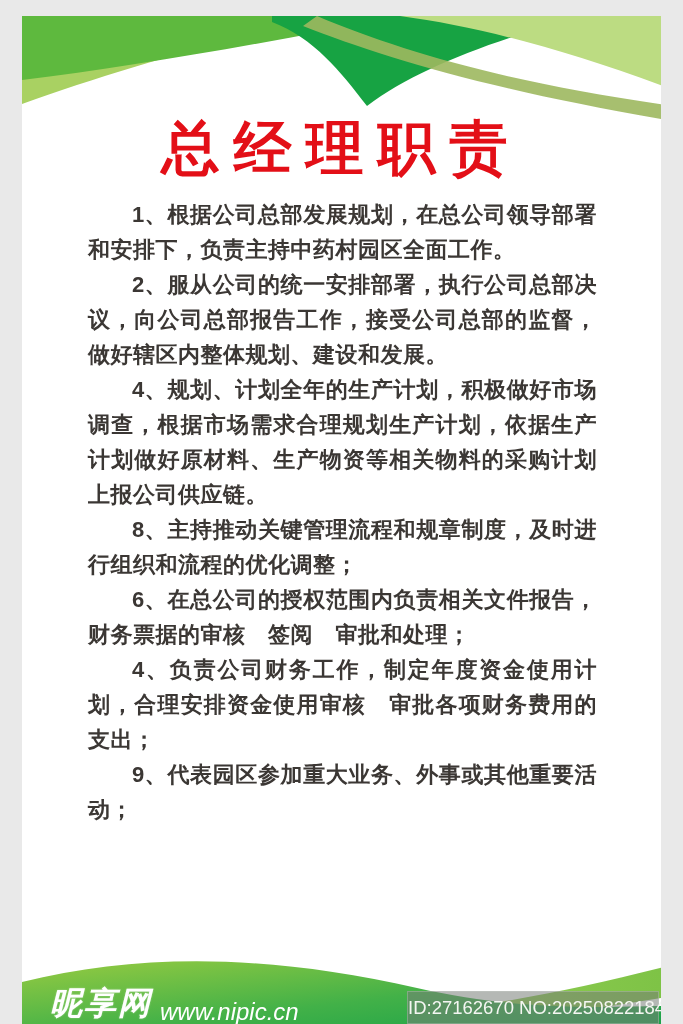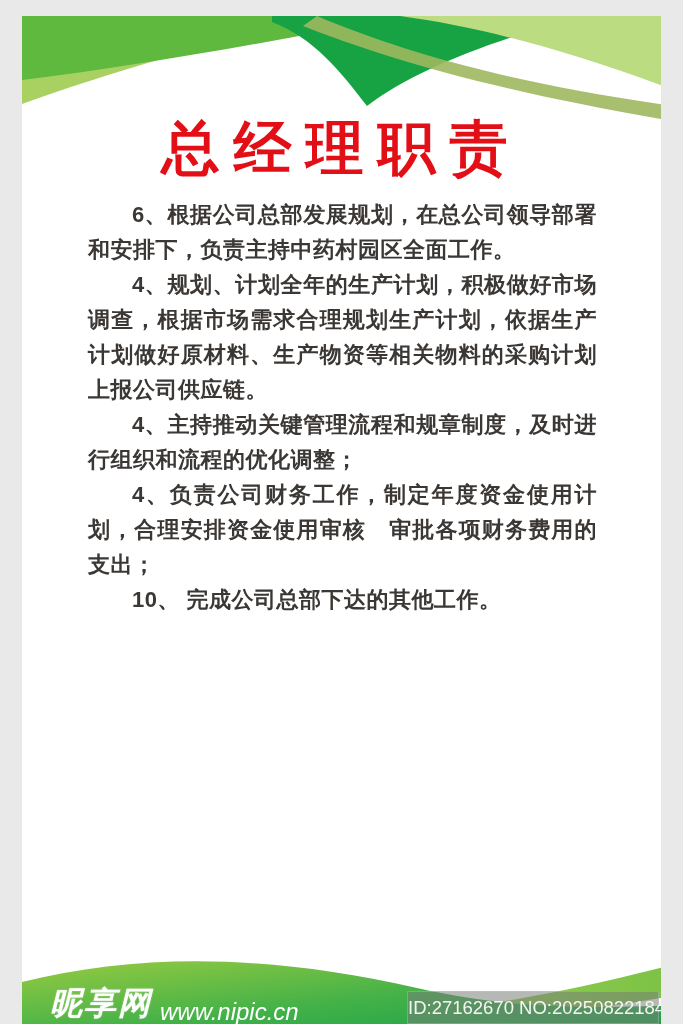--- a/index.html
+++ b/index.html
@@ -92,25 +92,27 @@
     <path d="M0,0 L300,0 C200,25 90,55 0,88 Z" fill="#a9d162"></path>
     <path d="M0,0 L380,0 C250,26 115,50 0,64 Z" fill="#5eb93e"></path>
     <path d="M250,0 L560,0 C470,25 395,52 345,90 C318,55 292,22 250,6 Z" fill="#17a343"></path>
     <path d="M378,0 L683,0 L683,86 C565,40 468,12 378,0 Z" fill="#bcdc82"></path>
     <path d="M295,0 C385,38 505,72 683,94 L683,110 C488,80 362,42 281,10 Z" fill="#9db85f" opacity="0.9"></path>
   </svg>
 
   <h1 class="title">总经理职责</h1>
 
   <div class="duties">
-    <p>6、根据公司总部发展规划，在总公司领导部署和安排下，负责主持中药村园区全面工作。</p>
+    <p>1、根据公司总部发展规划，在总公司领导部署和安排下，负责主持中药村园区全面工作。</p>
+    <p>2、服从公司的统一安排部署，执行公司总部决议，向公司总部报告工作，接受公司总部的监督，做好辖区内整体规划、建设和发展。</p>
     <p>4、规划、计划全年的生产计划，积极做好市场调查，根据市场需求合理规划生产计划，依据生产计划做好原材料、生产物资等相关物料的采购计划上报公司供应链。</p>
-    <p>4、主持推动关键管理流程和规章制度，及时进行组织和流程的优化调整；</p>
+    <p>8、主持推动关键管理流程和规章制度，及时进行组织和流程的优化调整；</p>
+    <p>6、在总公司的授权范围内负责相关文件报告，财务票据的审核　签阅　审批和处理；</p>
     <p>4、负责公司财务工作，制定年度资金使用计划，合理安排资金使用审核　审批各项财务费用的支出；</p>
-    <p>10、 完成公司总部下达的其他工作。</p>
+    <p>9、代表园区参加重大业务、外事或其他重要活动；</p>
   </div>
 
   <svg class="deco deco-bottom" viewBox="0 0 683 104" preserveAspectRatio="none" aria-hidden="true">
     <defs>
       <linearGradient id="footGrad" x1="0" y1="0" x2="1" y2="1">
         <stop offset="0" stop-color="#97cb41"></stop>
         <stop offset="0.5" stop-color="#42b148"></stop>
         <stop offset="1" stop-color="#0d9d49"></stop>
       </linearGradient>
       <linearGradient id="bandGrad" x1="0" y1="0" x2="1" y2="0">

